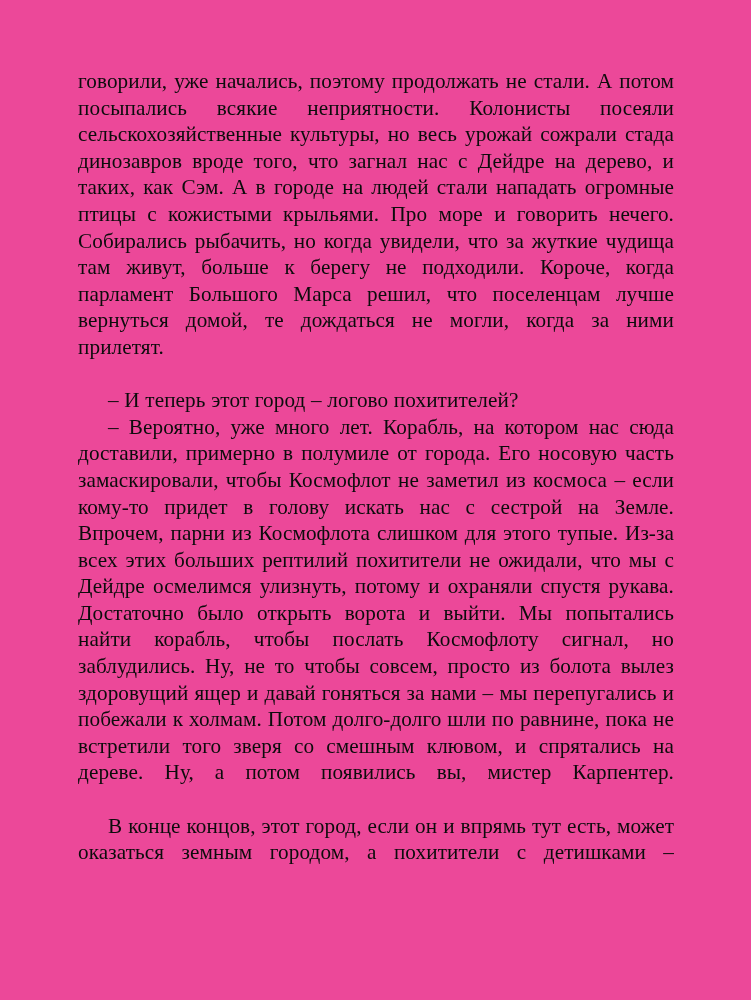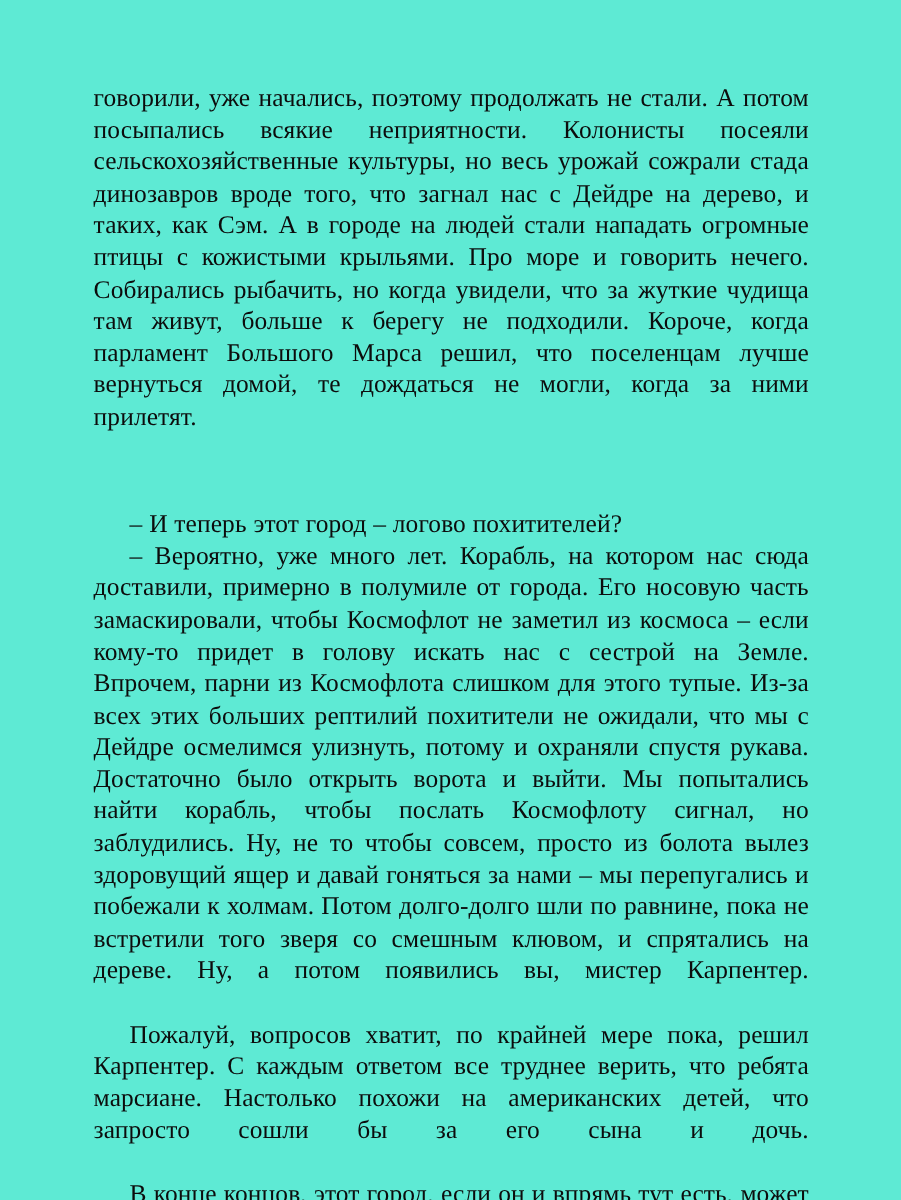--- a/index.html
+++ b/index.html
@@ -72,30 +72,29 @@
     text-align: center;
     font-size: 19px;
     line-height: 22px;
     color: #111111;
     font-family: "Liberation Serif", "DejaVu Serif", serif;
   }
 </style>
 </head>
 <body>
 
-<div id="page" style="background: #5eead4;">
+<div id="page" style="background: #ec4899;">
 
   <div id="text-block">
 
     <p class="para continued" style="color: rgb(12, 12, 12);">говорили, уже начались, поэтому продолжать не стали. А потом посыпались всякие неприятности. Колонисты посеяли сельскохозяйственные культуры, но весь урожай сожрали стада динозавров вроде того, что загнал нас с Дейдре на дерево, и таких, как Сэм. А в городе на людей стали нападать огромные птицы с кожистыми крыльями. Про море и говорить нечего. Собирались рыбачить, но когда увидели, что за жуткие чудища там живут, больше к берегу не подходили. Короче, когда парламент Большого Марса решил, что поселенцам лучше вернуться домой, те дождаться не могли, когда за ними прилетят.</p>
 
-    <p class="para indented full-last" style="color: rgb(12, 12, 12); margin-top: 36px;">– И теперь этот город – логово похитителей?</p>
+    <p class="para indented full-last" style="color: rgb(12, 12, 12);">– И теперь этот город – логово похитителей?</p>
 
     <p class="para indented" style="color: rgb(12, 12, 12);">– Вероятно, уже много лет. Корабль, на котором нас сюда доставили, примерно в полумиле от города. Его носовую часть замаскировали, чтобы Космофлот не заметил из космоса – если кому-то придет в голову искать нас с сестрой на Земле. Впрочем, парни из Космофлота слишком для этого тупые. Из-за всех этих больших рептилий похитители не ожидали, что мы с Дейдре осмелимся улизнуть, потому и охраняли спустя рукава. Достаточно было открыть ворота и выйти. Мы попытались найти корабль, чтобы послать Космофлоту сигнал, но заблудились. Ну, не то чтобы совсем, просто из болота вылез здоровущий ящер и давай гоняться за нами – мы перепугались и побежали к холмам. Потом долго-долго шли по равнине, пока не встретили того зверя со смешным клювом, и спрятались на дереве. Ну, а потом появились вы, мистер Карпентер.</p>
 
-    <p class="para indented" style="color: rgb(12, 12, 12);">Пожалуй, вопросов хватит, по крайней мере пока, решил Карпентер. С каждым ответом все труднее верить, что ребята марсиане. Настолько похожи на американских детей, что запросто сошли бы за его сына и дочь.</p>
 
     <p class="para indented" style="color: rgb(12, 12, 12);">В конце концов, этот город, если он и впрямь тут есть, может оказаться земным городом, а похитители с детишками –</p>
 
   </div>
 
 
 </div>
 
 </body></html>

